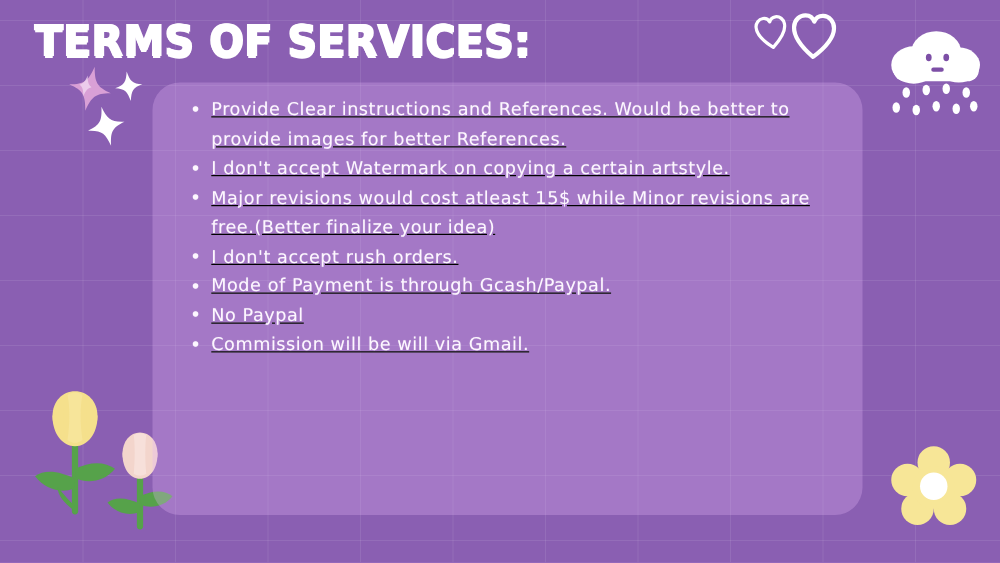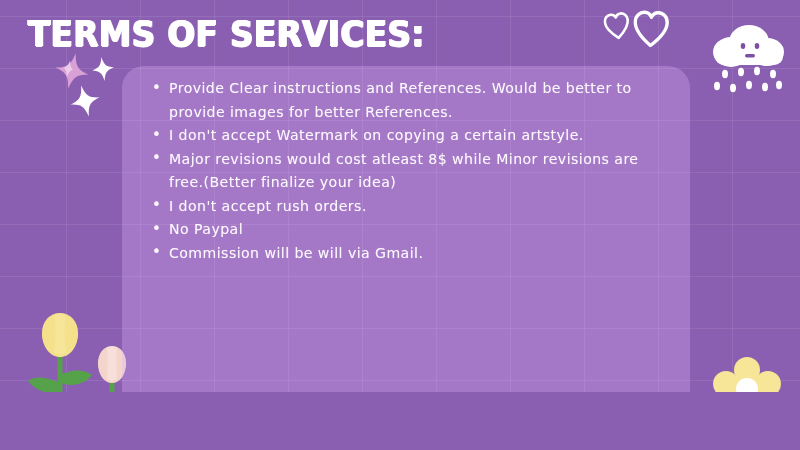--- a/index.html
+++ b/index.html
@@ -11,21 +11,21 @@
   }
 
   body {
     font-family: "DejaVu Sans", sans-serif;
     background: #8a5fb2;
   }
 
   #poster {
     position: relative;
     width: 800px;
-    height: 392px;
+    height: 450px;
     background: #8a5fb2;
     overflow: hidden;
   }
 
   
   .grid {
     position: absolute;
     inset: 0;
     pointer-events: none;
     background-image:
@@ -63,20 +63,21 @@
     background: rgba(226,178,245,0.30);
     border-radius: 22px;
   }
 
   .list {
     position: absolute;
     left: 30px;
     top: 11px;
     right: 16px;
     list-style: none;
+    text-decoration: underline;
   }
 
   .list li {
     position: relative;
     color: #fdf7ff;
     font-family: "DejaVu Sans", sans-serif;
     font-size: 14.1px;
     line-height: 23.5px;
     letter-spacing: 0.45px;
     padding-left: 17px;
@@ -226,20 +227,21 @@
       <circle cx="35" cy="34" r="11" fill="#ffffff"></circle>
     </svg>
   </div>
 
   <div class="title">TERMS OF SERVICES:</div>
 
   <div class="card">
     <ul class="list" id="terms-list">
         <li>Provide Clear instructions and References. Would be better to provide images for better References.</li>
         <li>I don't accept Watermark on copying a certain artstyle.</li>
-        <li>Major revisions would cost atleast 8$ while Minor revisions are free.(Better finalize your idea)</li>
+        <li>Major revisions would cost atleast 15$ while Minor revisions are free.(Better finalize your idea)</li>
         <li>I don't accept rush orders.</li>
+        <li>Mode of Payment is through Gcash/Paypal.</li>
         <li>No Paypal</li>
         <li>Commission will be will via Gmail.</li>
       </ul>
   </div>
 
 </div>
 
 </body></html>

